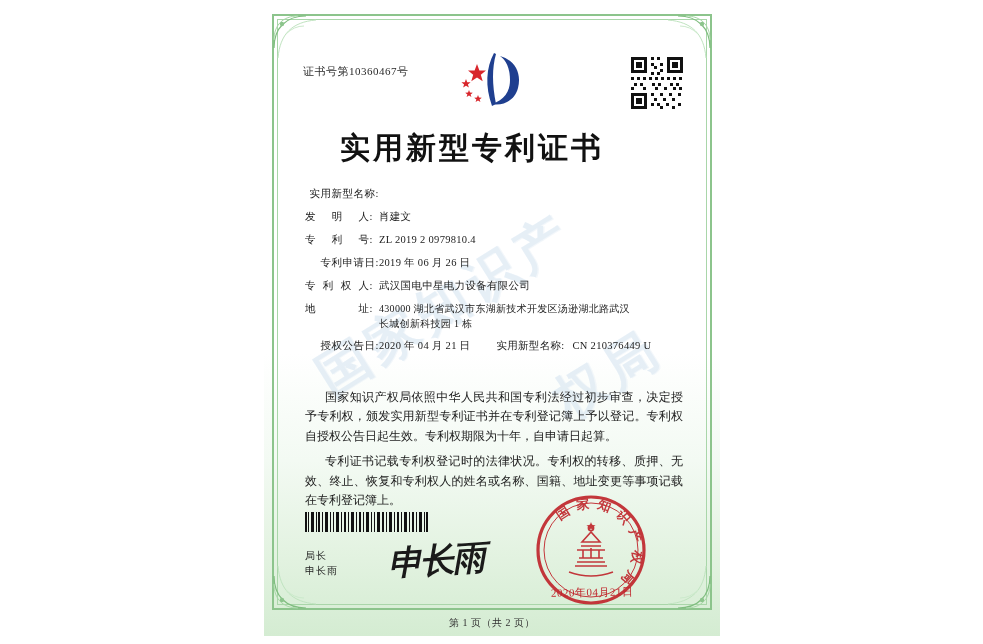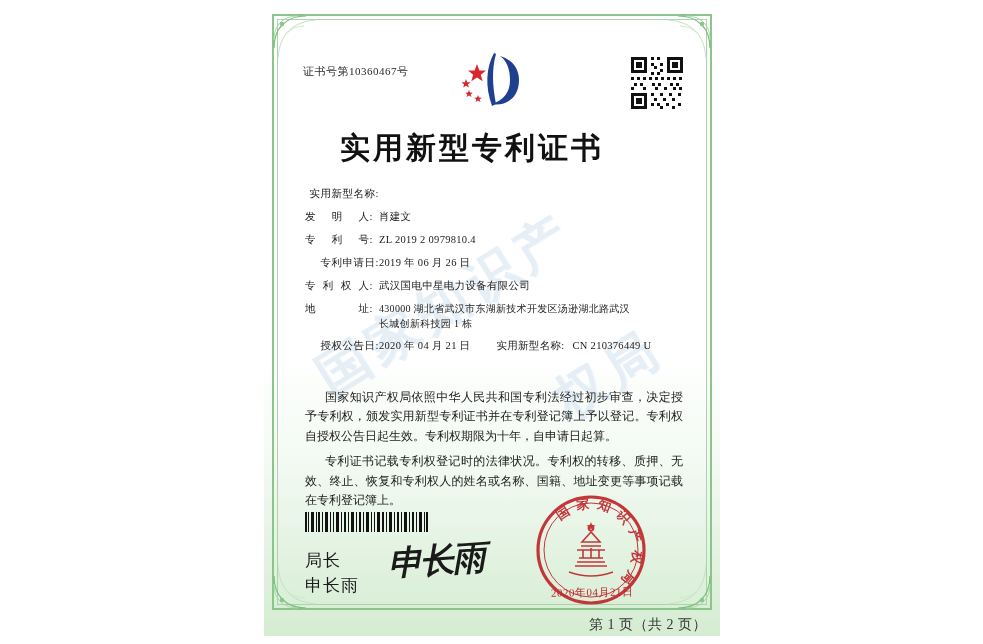--- a/index.html
+++ b/index.html
@@ -192,21 +192,21 @@
     top: 512px;
     width: 124px;
     height: 20px;
   }
 
   
   .sig-label {
     position: absolute;
     left: 305px;
     top: 549px;
-    font-size: 17px;
+    font-size: 10px;
     line-height: 1.45;
     color: #1b1b1b;
     letter-spacing: 1px;
   }
   .sig-script {
     position: absolute;
     left: 388px;
     top: 538px;
     font-family: "Liberation Serif", serif;
     font-style: italic;
@@ -236,22 +236,22 @@
     transform: rotate(-1deg);
     white-space: nowrap;
   }
 
   
   .page-footer {
     position: absolute;
     left: 277px;
     top: 616px;
     width: 430px;
-    text-align: right;
-    font-size: 14px;
+    text-align: center;
+    font-size: 10px;
     color: #333;
     letter-spacing: 0.5px;
   }
 </style>
 </head>
 <body>
 
 <div id="certificate">
 
   <div class="page-sheet"></div>

